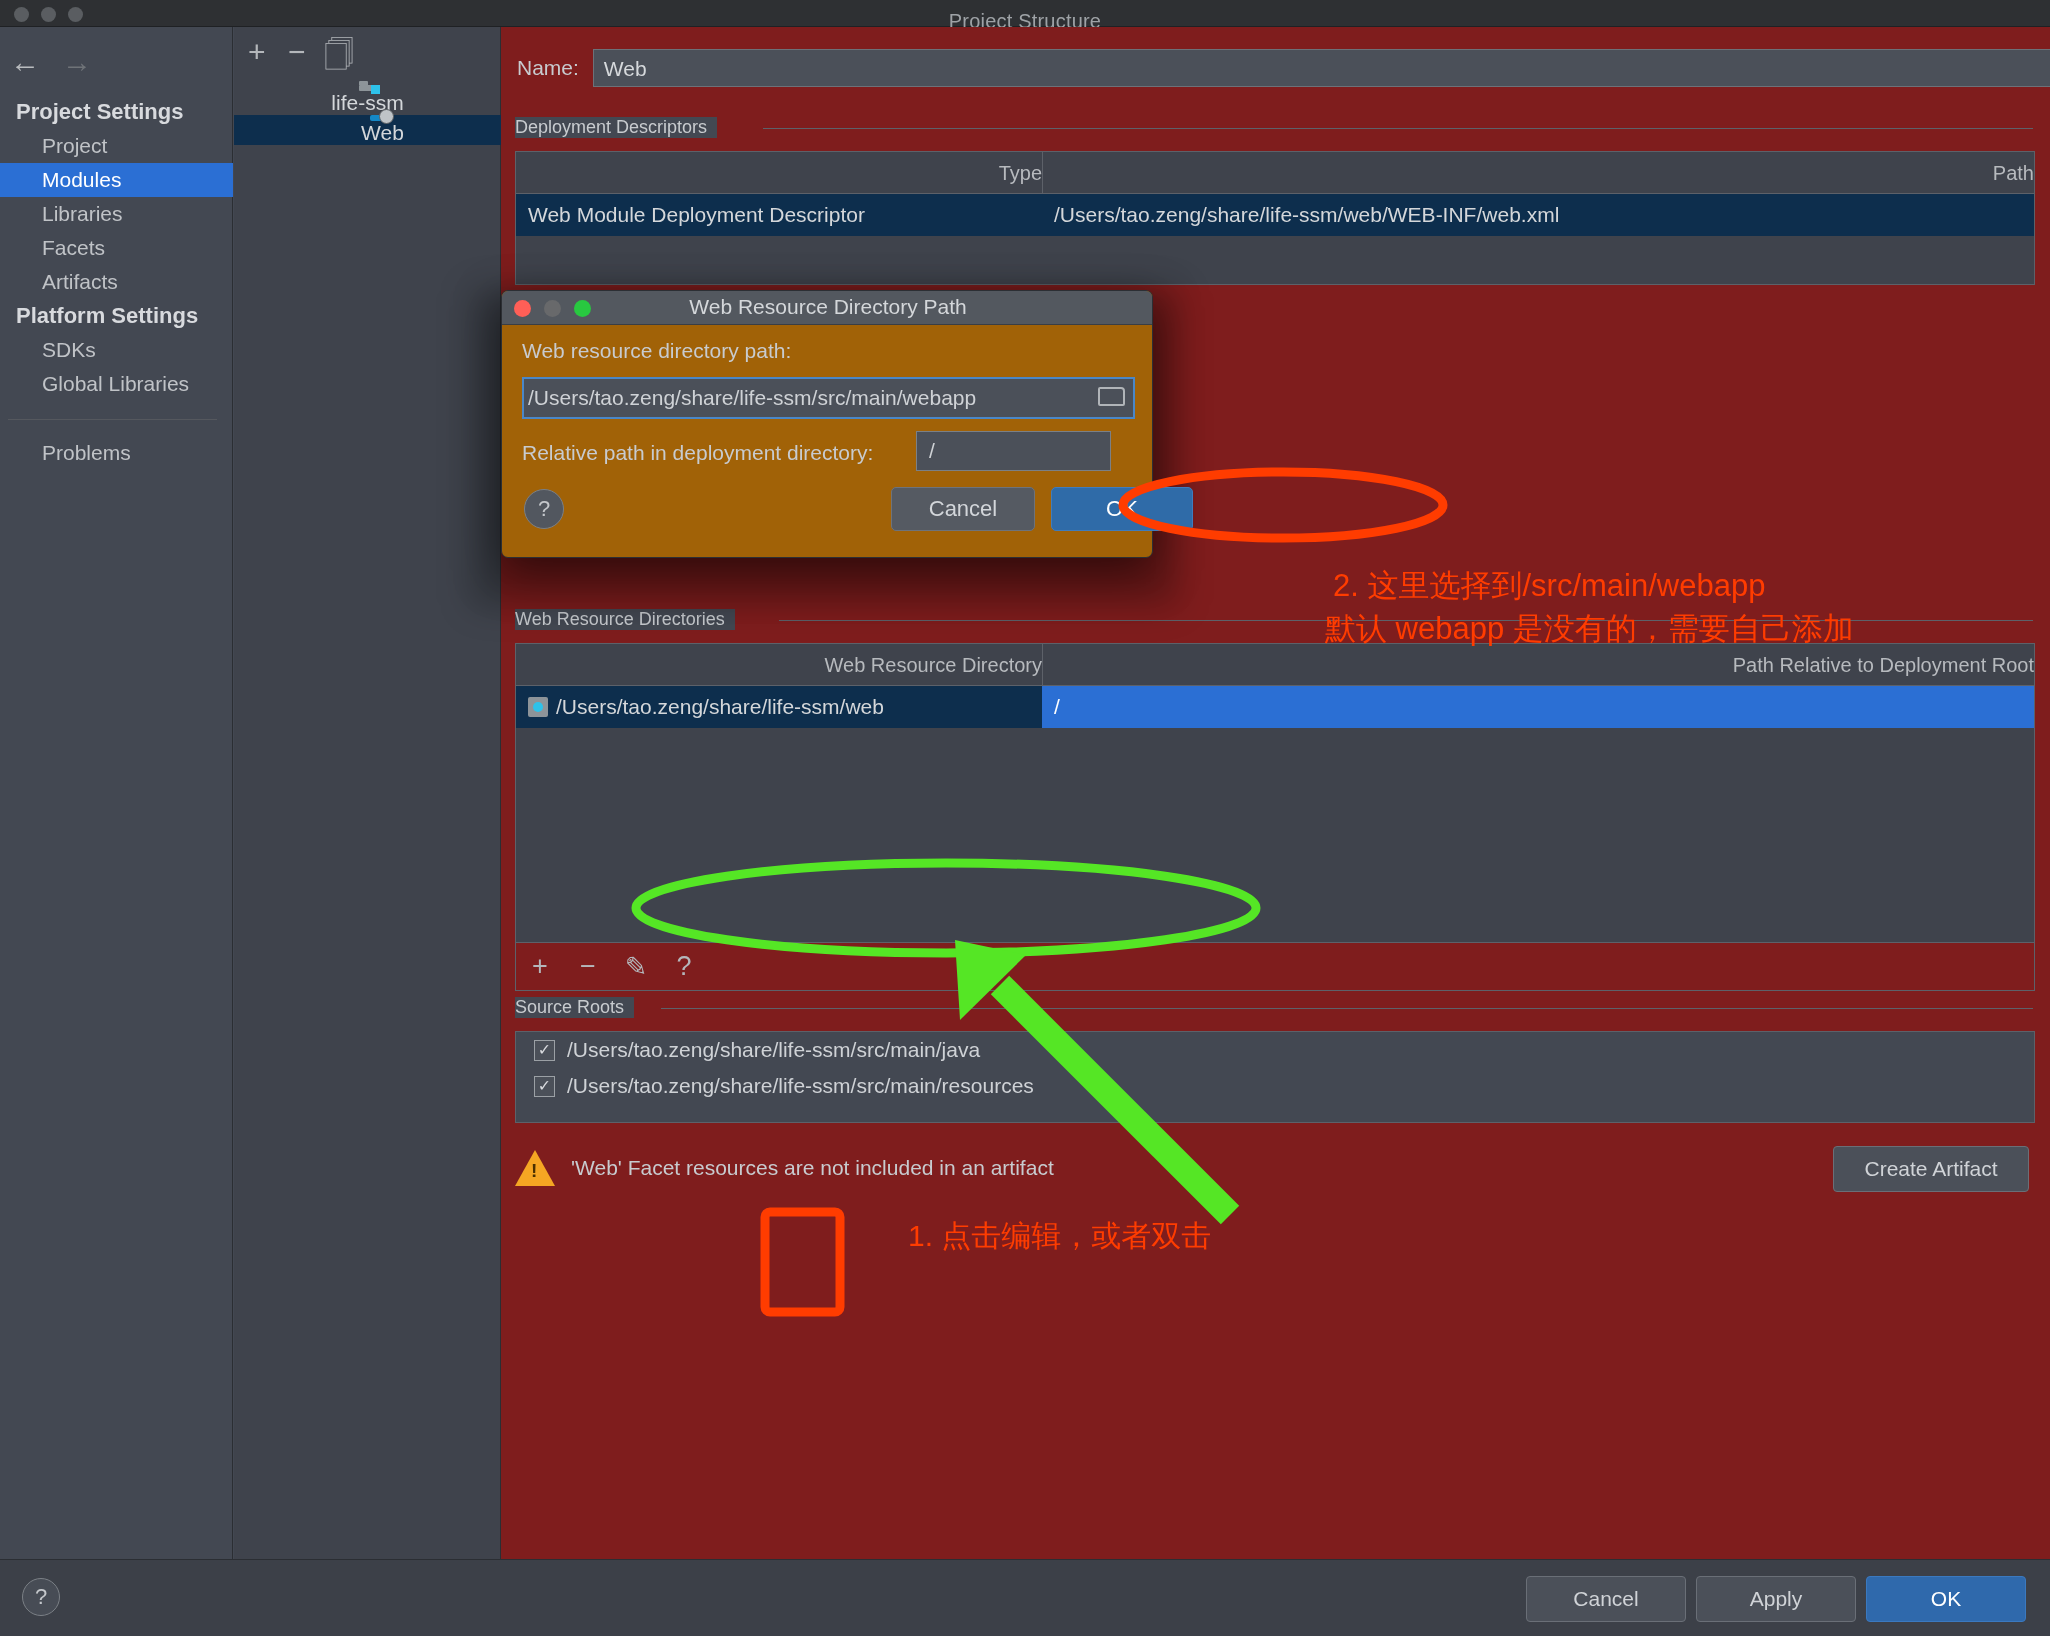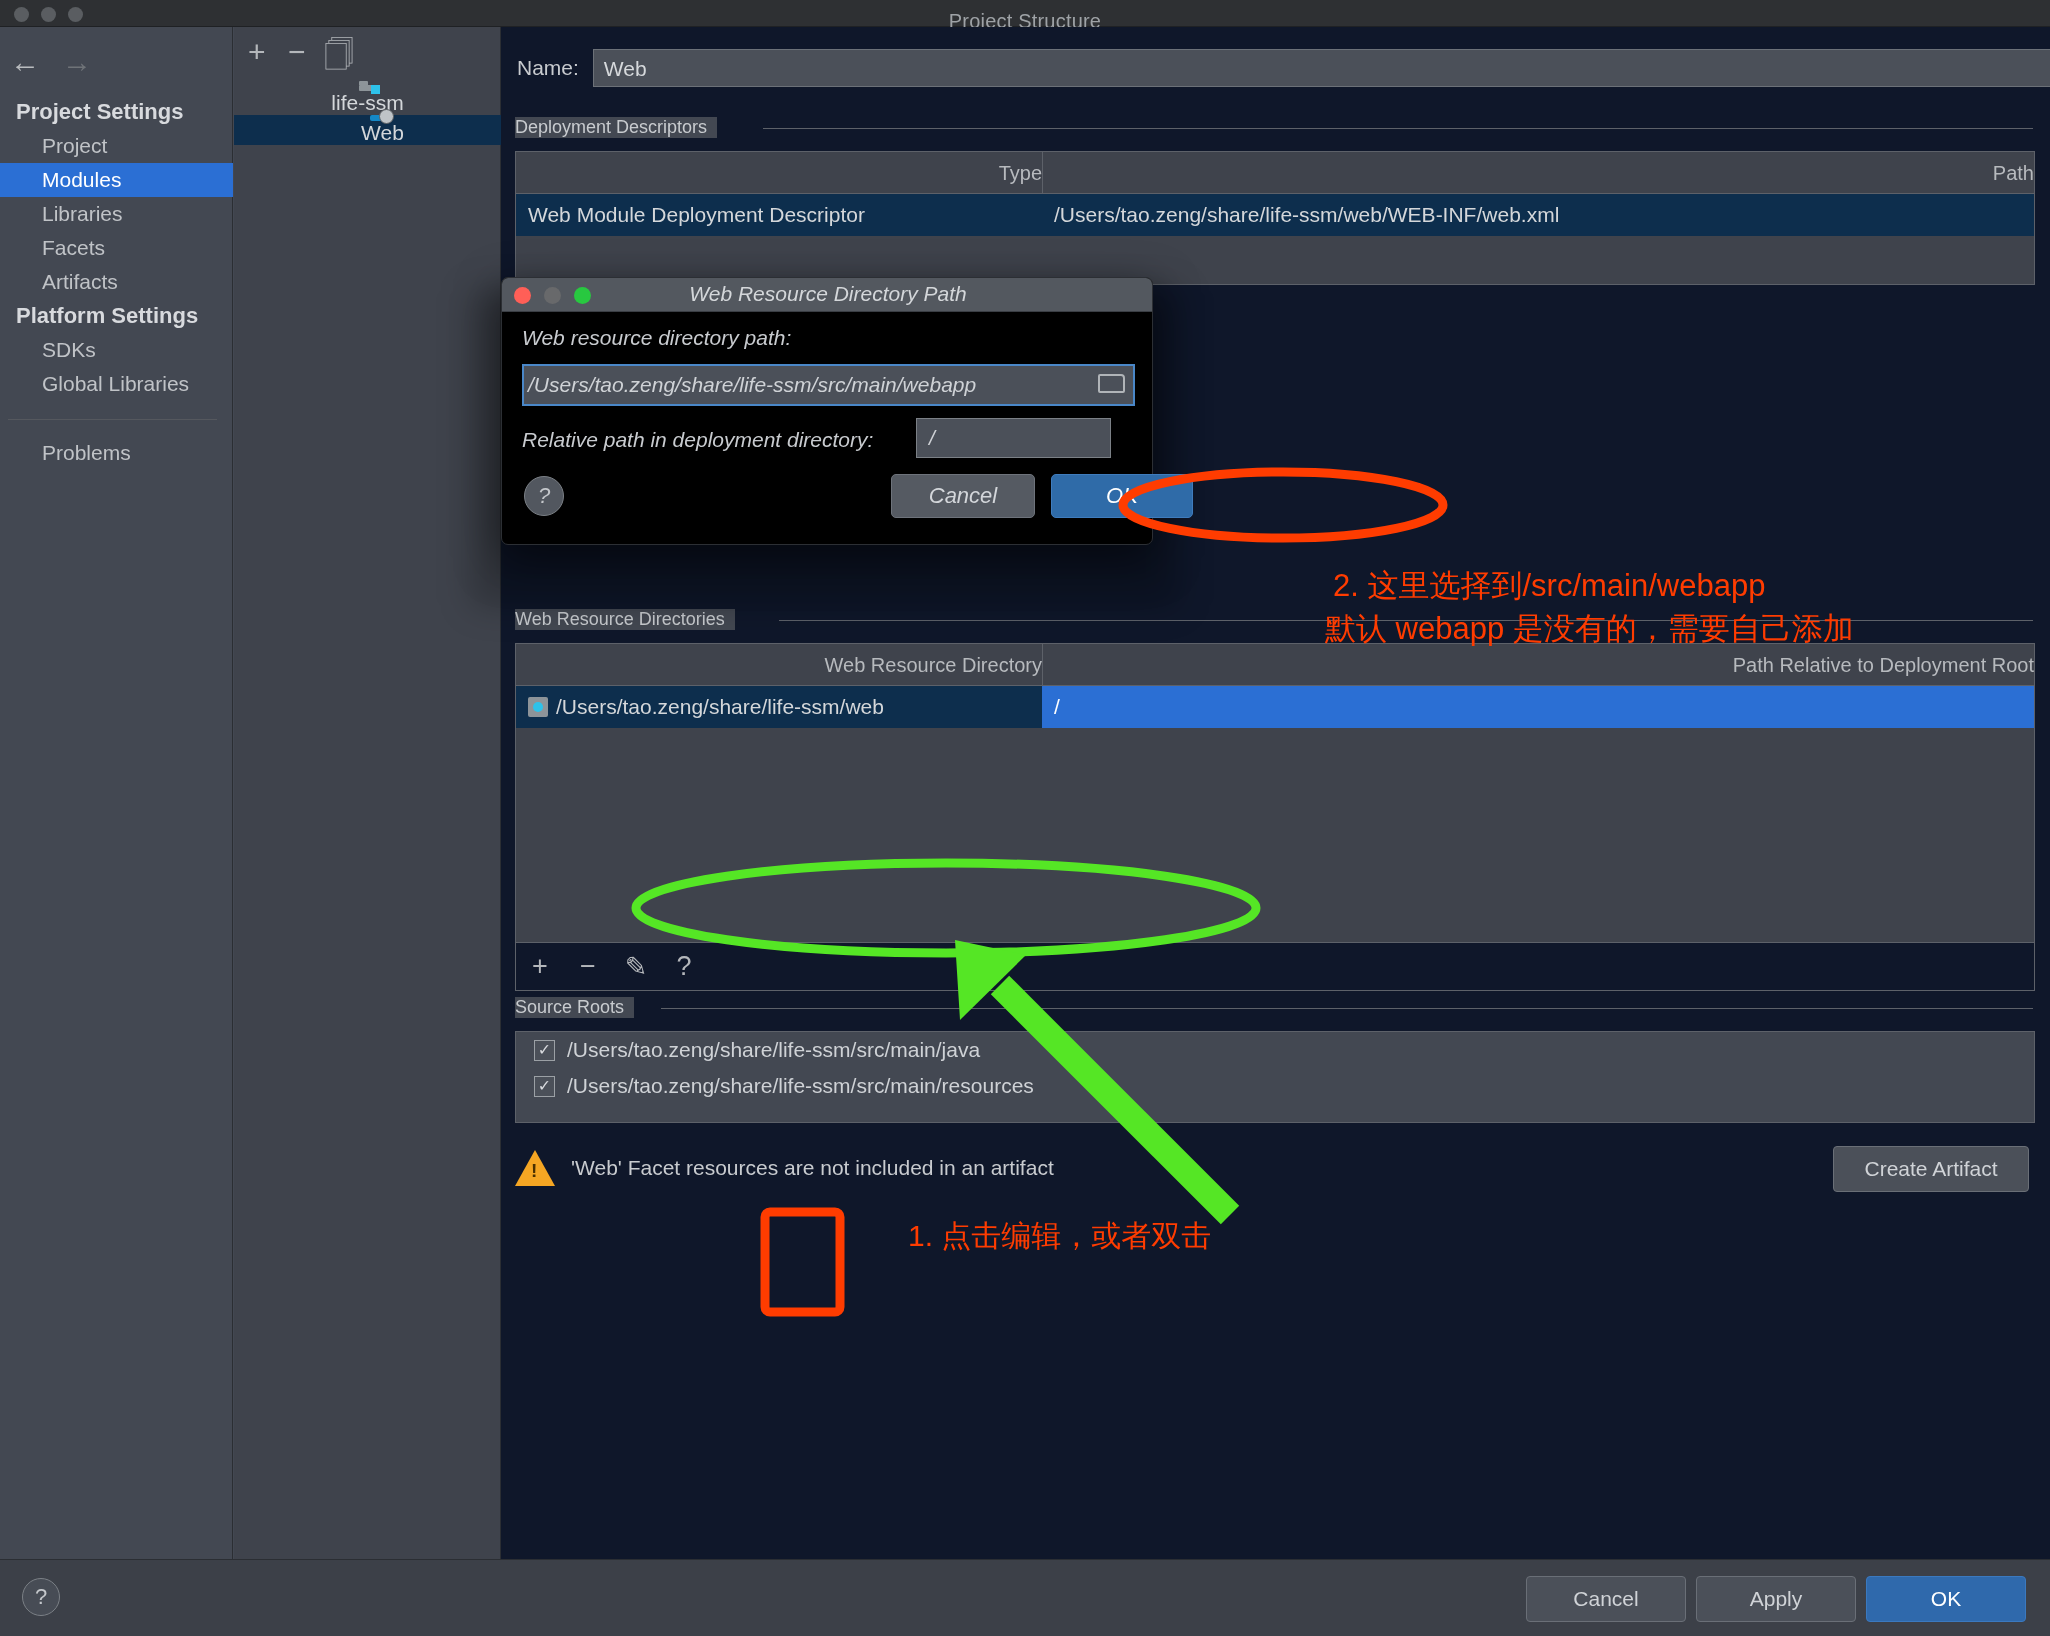--- a/index.html
+++ b/index.html
@@ -93,21 +93,21 @@
   .web-ico:after {
     content: ""; position: absolute; right: -4px; bottom: -3px;
     width: 13px; height: 13px; border-radius: 50%;
     background: #bfc4c8; border: 1px solid #5a5f63;
   }
 
   
   .main {
     position: absolute; left: 501px; top: 27px;
     width: 1549px; height: 1532px;
-    background: #0f172a;
+    background: #7f1d1d;
     overflow: hidden;
   }
   .name-row {
     position: absolute; top: 22px; left: 16px;
     display: flex; align-items: center; gap: 14px;
   }
   .name-label { color: #c8cbcf; font-size: 21px; }
   .name-input {
     width: 1462px; height: 38px;
     background: #4b5059; border: 1px solid #6c7178;
@@ -217,28 +217,27 @@
 
   
   .modal-shadow {
     position: absolute; left: 470px; top: 288px;
     width: 710px; height: 320px;
     background: rgba(0,0,0,0.22);
     filter: blur(16px);
     border-radius: 12px;
   }
   .dialog {
-    position: absolute; left: 501px; top: 277px;
+    position: absolute; left: 501px; top: 290px;
     width: 652px; height: 268px;
-    background: #000000;
+    background: #a16207;
     border: 1px solid #2c2f34;
     border-radius: 7px;
     box-shadow: 0 14px 44px rgba(0,0,0,0.55);
     overflow: visible;
-    font-style: italic;
   }
   .dlg-title {
     height: 34px; background: #53585f;
     border-bottom: 1px solid #3a3e44;
     border-radius: 6px 6px 0 0;
     position: relative;
   }
   .dlg-traffic { position: absolute; left: 12px; top: 9px; display: flex; gap: 13px; }
   .dlg-dot { width: 17px; height: 17px; border-radius: 50%; }
   .dlg-dot.r { background: #ff5f57; }

